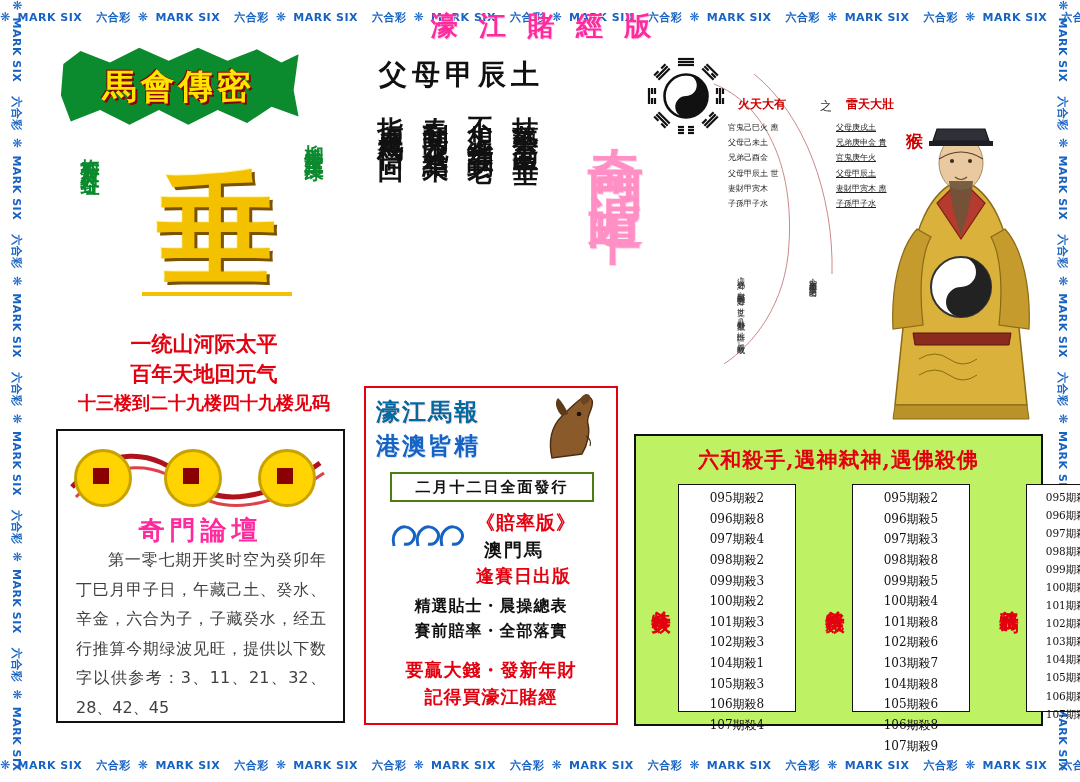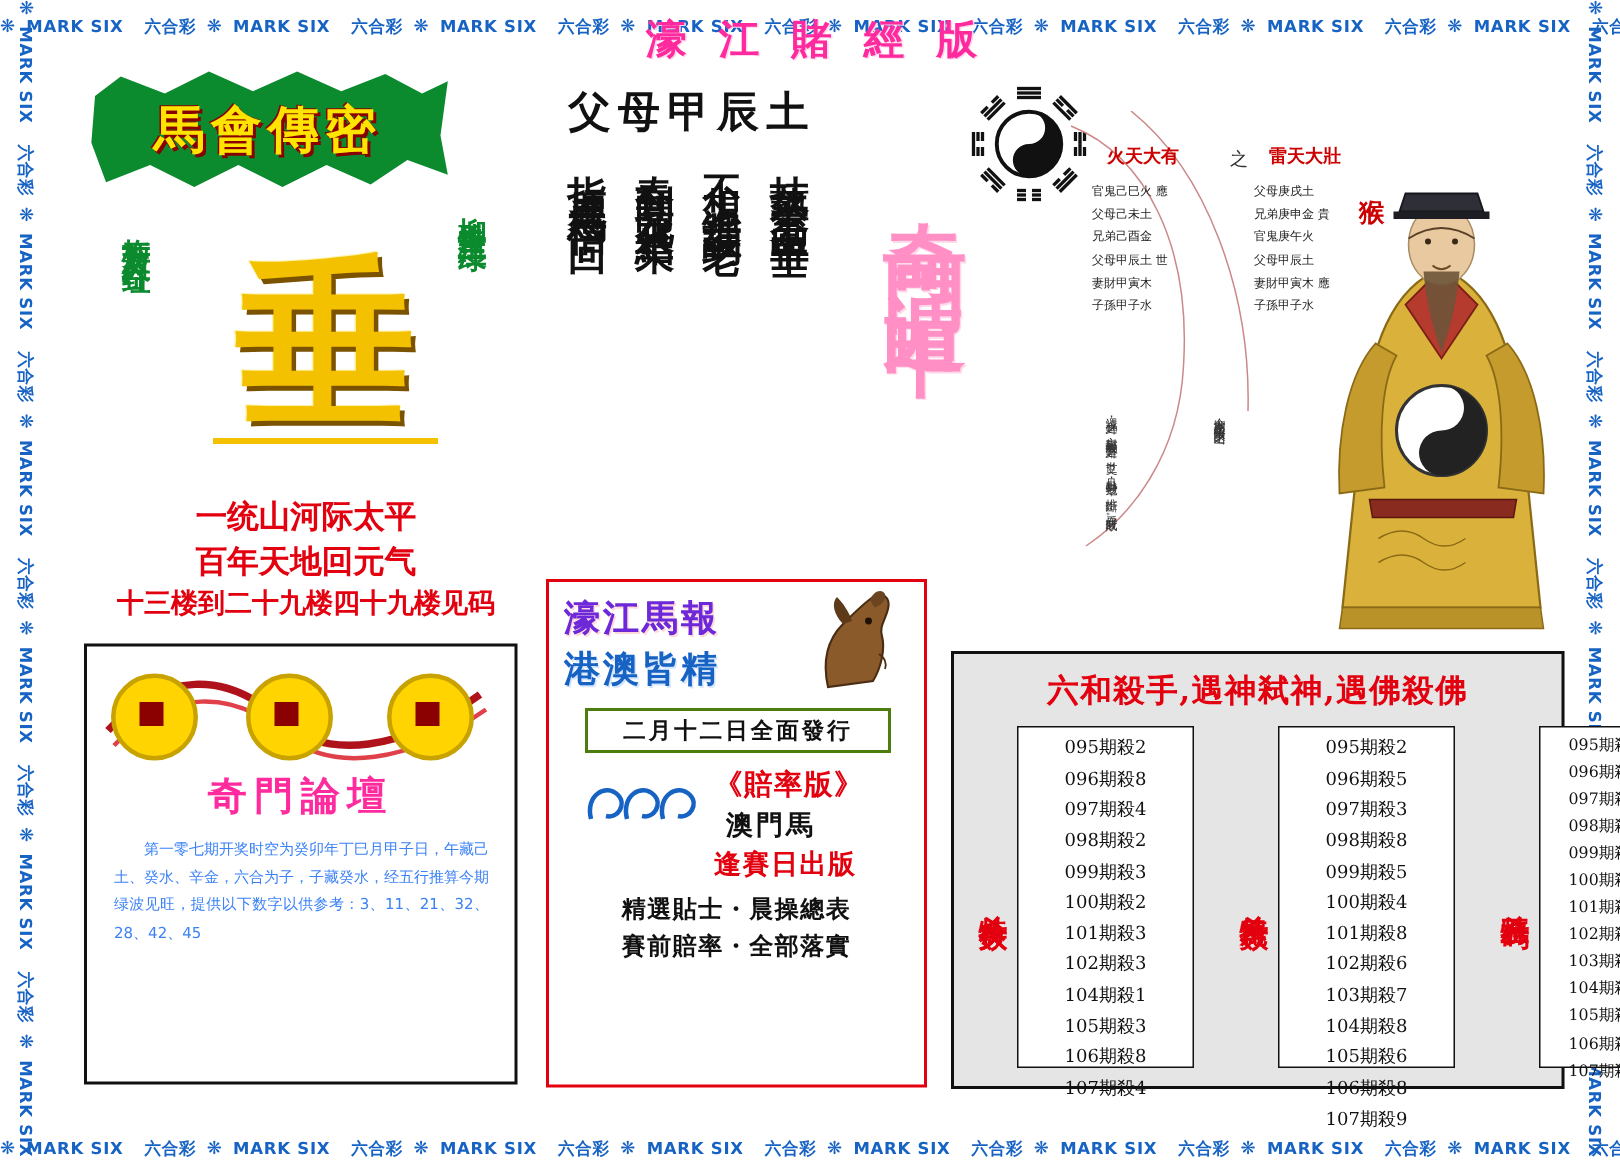--- a/index.html
+++ b/index.html
@@ -158,34 +158,34 @@
   .coin.c1{left:6px;}
   .coin.c2{left:96px;}
   .coin.c3{left:190px;}
   .ribbon{position:absolute;left:0;top:0;width:262px;height:70px;}
   .forum-title{
     position:absolute;left:0;top:82px;width:285px;text-align:center;
     font-family:"DejaVu Serif","Liberation Serif",serif;
     font-size:26px;font-weight:bold;color:#ff2b9e;letter-spacing:5px;
   }
   .forum-body{
-    position:absolute;left:18px;top:127px;width:250px;
+    position:absolute;left:18px;top:114px;width:250px;
     font-family:"DejaVu Sans","Liberation Sans",sans-serif;
-    font-size:10px;color:#3b82f6;line-height:1.85;text-align:justify;text-indent:2em;
+    font-size:16px;color:#404040;line-height:1.85;text-align:justify;text-indent:2em;
   }
 
   
   .horsebox{
     position:absolute;left:330px;top:352px;width:250px;height:335px;
     border:2px solid #e3000f;background:#fff;
   }
   .hb-title{
     position:absolute;left:10px;top:8px;
     font-family:"DejaVu Serif","Liberation Serif",serif;
-    font-size:24px;font-weight:bold;color:#6d28d9;letter-spacing:2px;
+    font-size:24px;font-weight:bold;color:#0369a1;letter-spacing:2px;
     text-shadow:1px 1px 0 #ffd9d9;
   }
   .hb-sub{
     position:absolute;left:10px;top:42px;
     font-family:"DejaVu Serif","Liberation Serif",serif;
     font-size:24px;font-weight:bold;color:#1763c4;letter-spacing:2px;
     text-shadow:1px 1px 0 #d6e6ff;
   }
   .horse-head{position:absolute;right:8px;top:4px;width:76px;height:70px;}
   .date-btn{
@@ -217,21 +217,21 @@
   }
   .hb-foot{
     position:absolute;left:10px;top:268px;width:230px;text-align:center;
     font-family:"DejaVu Serif","Liberation Serif",serif;
     font-size:18px;font-weight:bold;color:#e3000f;line-height:1.5;letter-spacing:1px;
   }
 
   
   .tblpanel{
     position:absolute;left:600px;top:400px;width:405px;height:288px;
-    border:2px solid #111;background:#e5e5e5;
+    border:2px solid #111;background:#bef264;
   }
   .tp-title{
     position:absolute;left:0;top:10px;width:405px;text-align:center;
     font-family:"DejaVu Serif","Liberation Serif",serif;
     font-size:21px;font-weight:bold;color:#e3000f;letter-spacing:1px;
   }
   .tp-cols{position:absolute;left:10px;top:48px;width:385px;height:228px;display:flex;gap:24px;}
   .tp-col{display:flex;flex-direction:row;align-items:stretch;}
   .tp-label{
     writing-mode:vertical-rl;text-orientation:upright;
@@ -372,21 +372,21 @@
 
     <div class="hex-rows" style="left:4px;top:24px;">
       <div class="r">官鬼己巳火        應</div>
       <div class="r">父母己未土</div>
       <div class="r">兄弟己酉金</div>
       <div class="r">父母甲辰土        世</div>
       <div class="r">妻財甲寅木</div>
       <div class="r">子孫甲子水</div>
     </div>
 
-    <div class="hex-rows" style="left:112px;top:24px;">
+    <div class="hex-rows" style="left:112px;top:24px;text-decoration:underline;">
       <div class="r">父母庚戌土</div>
       <div class="r">兄弟庚申金        貴</div>
       <div class="r">官鬼庚午火</div>
       <div class="r">父母甲辰土</div>
       <div class="r">妻財甲寅木        應</div>
       <div class="r">子孫甲子水</div>
     </div>
   </div>
 
   <div class="hex-note" style="left:700px;">澤福之卦，主封屬離宮之卦。世爻，且出卦變剋，推斷，看好或敗。</div>
@@ -459,20 +459,24 @@
       <path d="M54 30 C 50 14, 64 6, 72 14 C 78 20, 72 30, 64 28" fill="none" stroke="#1763c4" stroke-width="3"></path>
     </svg>
 
     <div class="pay-label">《賠率版》</div>
     <div class="pay-sub">澳門馬</div>
     <div class="pay-sub2">逢賽日出版</div>
 
     <div class="hb-list">
       <div>精選貼士・晨操總表</div>
       <div>賽前賠率・全部落實</div>
+    </div>
+    <div class="hb-foot">
+      <div>要贏大錢・發新年財</div>
+      <div>記得買濠江賭經</div>
     </div>
   </div>
 
   <div class="tblpanel">
     <div class="tp-title">六和殺手,遇神弒神,遇佛殺佛</div>
     <div class="tp-cols">
 
       <div class="tp-col c1">
         <div class="tp-label">杀特头数</div>
         <div class="tp-table">

